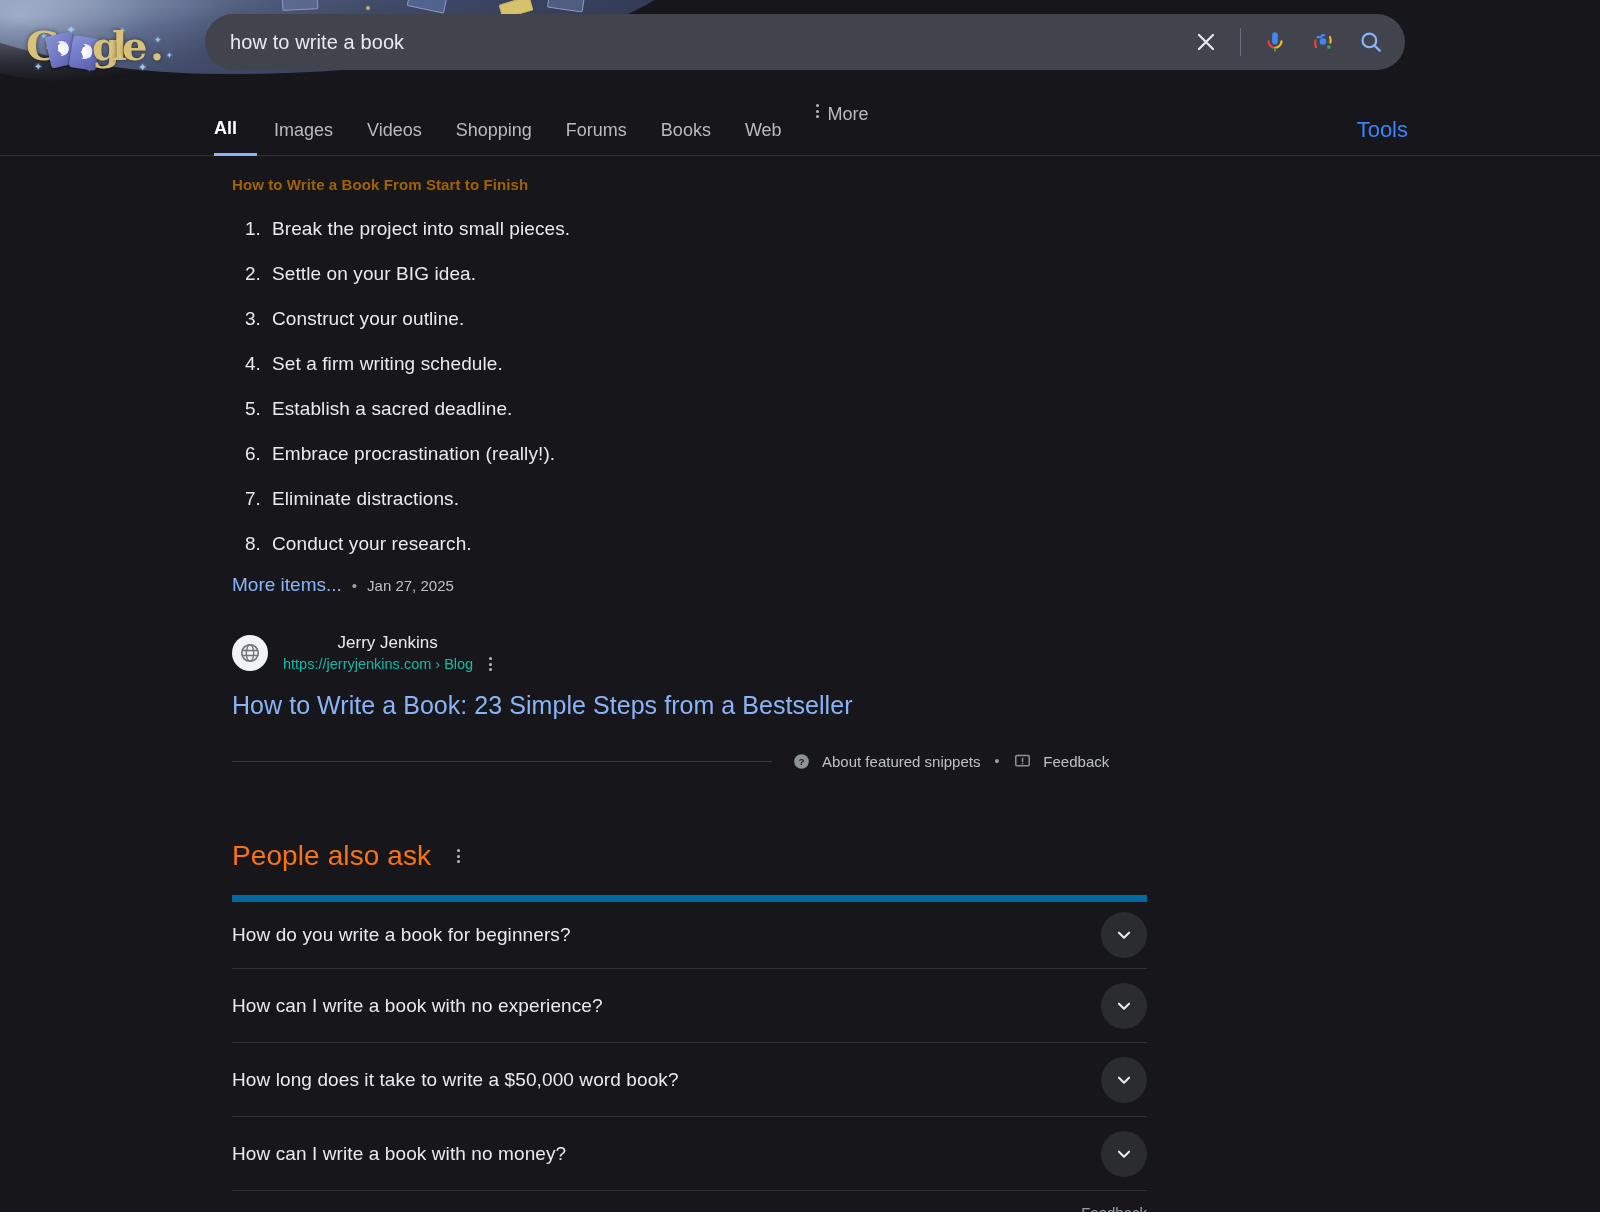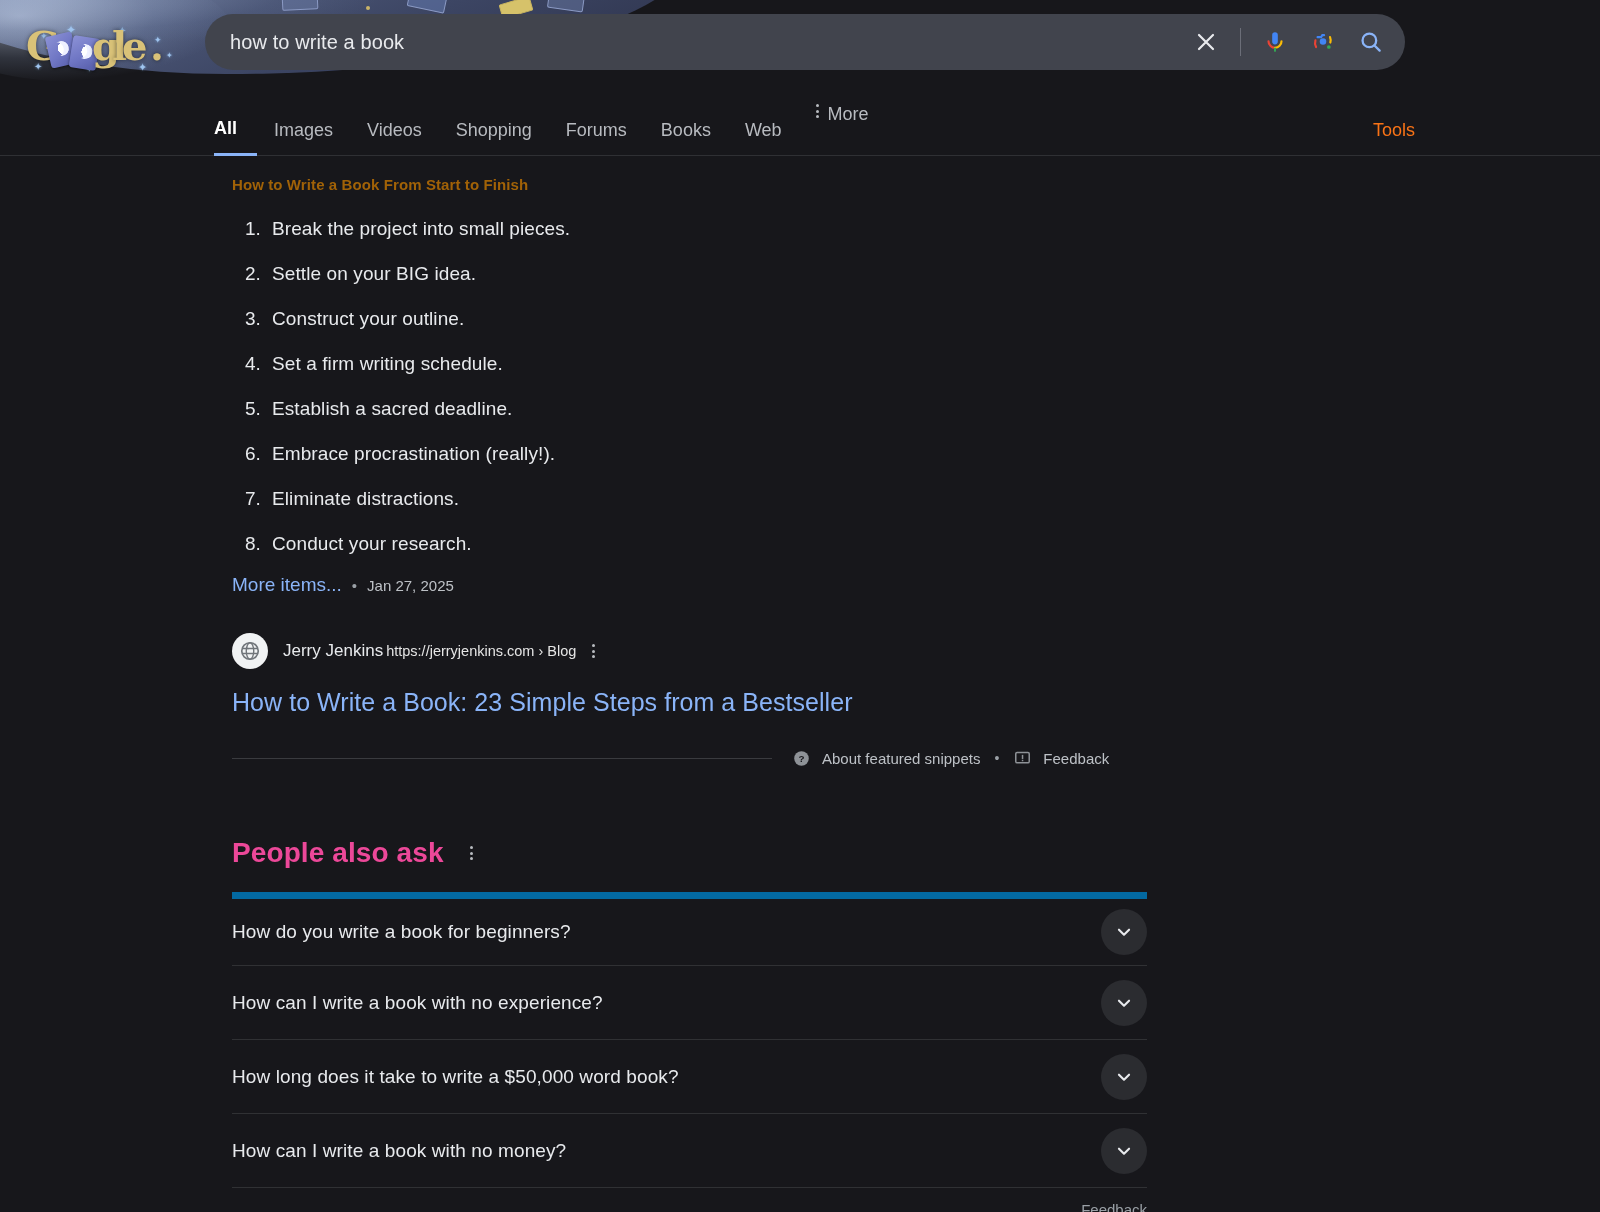--- a/index.html
+++ b/index.html
@@ -206,26 +206,26 @@
     align-items: center;
   }
   .dots-v i {
     display: block;
     width: 3px; height: 3px;
     border-radius: 50%;
     background: #b8bbc0;
   }
   .tools-btn {
     position: absolute;
-    right: 185px; top: 0;
+    right: 192px; top: 0;
     height: 52px;
     display: flex;
     align-items: center;
-    color: #f97316;
-    font-size: 18px;
+    color: #3b82f6;
+    font-size: 22px;
     cursor: pointer;
   }
 
   
   .content {
     position: absolute;
     left: 232px; top: 176px;
     width: 1000px;
   }
 
@@ -274,24 +274,24 @@
   }
   .favicon {
     width: 36px; height: 36px;
     border-radius: 50%;
     background: #f1f3f4;
     display: flex;
     align-items: center;
     justify-content: center;
     flex: 0 0 auto;
   }
-  .src-text { display: flex; flex-direction: row; gap: 3px; align-items: center; }
+  .src-text { display: flex; flex-direction: column; gap: 3px; align-items: center; }
   .src-name { color: #e8eaed; font-size: 17px; }
   .src-url-line { display: flex; align-items: center; gap: 16px; }
-  .src-url { color: #e5e5e5; font-size: 14.5px; }
+  .src-url { color: #14b8a6; font-size: 14.5px; }
   .src-menu { cursor: pointer; }
 
   .result-title {
     color: #8ab4f8;
     font-size: 25px;
     margin-top: 19px;
     cursor: pointer;
     letter-spacing: .05px;
   }
 
@@ -327,24 +327,23 @@
   .paa {
     margin-top: 68px;
   }
   .paa-head {
     display: flex;
     align-items: center;
     gap: 26px;
     margin-bottom: 23px;
   }
   .paa-title {
-    color: #ec4899;
+    color: #f97316;
     font-size: 28px;
     letter-spacing: .1px;
-    font-weight: bold;
   }
   .paa-list { width: 915px; }
   .paa-item {
     display: flex;
     align-items: center;
     justify-content: space-between;
     height: 74px;
     border-bottom: 1px solid #303134;
     cursor: pointer;
   }

